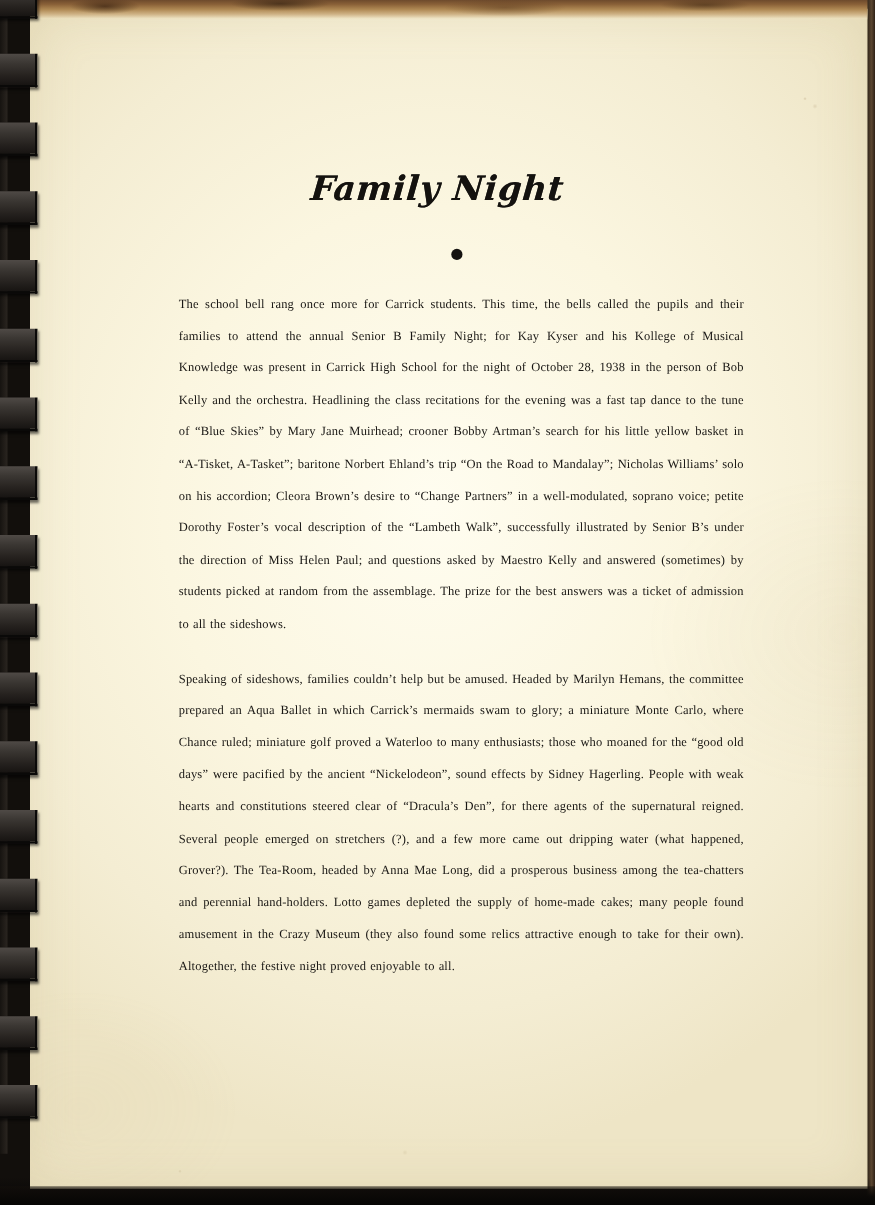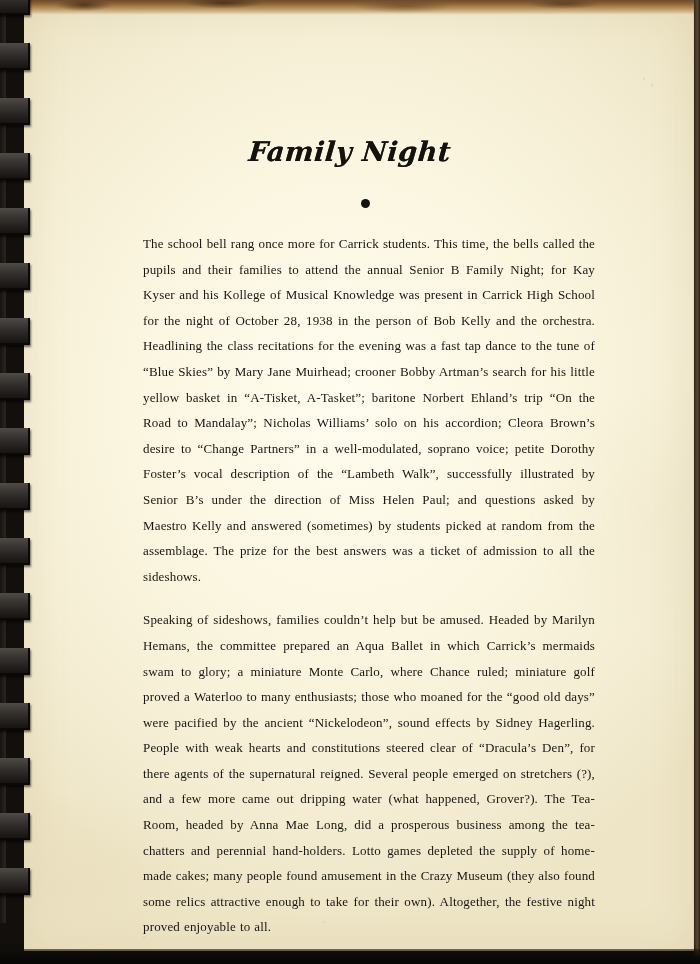--- a/index.html
+++ b/index.html
@@ -179,21 +179,21 @@
     position: absolute;
     left: 143px;
     top: 231px;
     width: 452px;
   }
 
   .para {
     margin: 0 0 18px 0;
     text-align: justify;
     text-justify: inter-word;
-    font-size: 13px;
+    font-size: 10px;
     line-height: 25.6px;
     color: #181613;
     letter-spacing: 0.15px;
     word-spacing: 0.6px;
   }
   .para:last-child { margin-bottom: 0; }
 
   
   .body-text, .title {
     -webkit-font-smoothing: antialiased;

